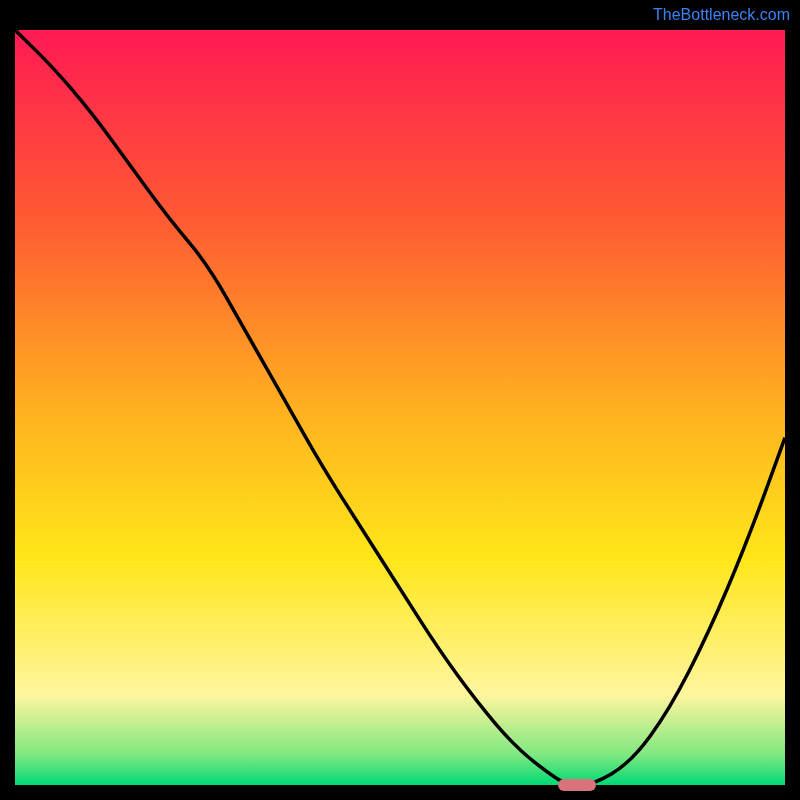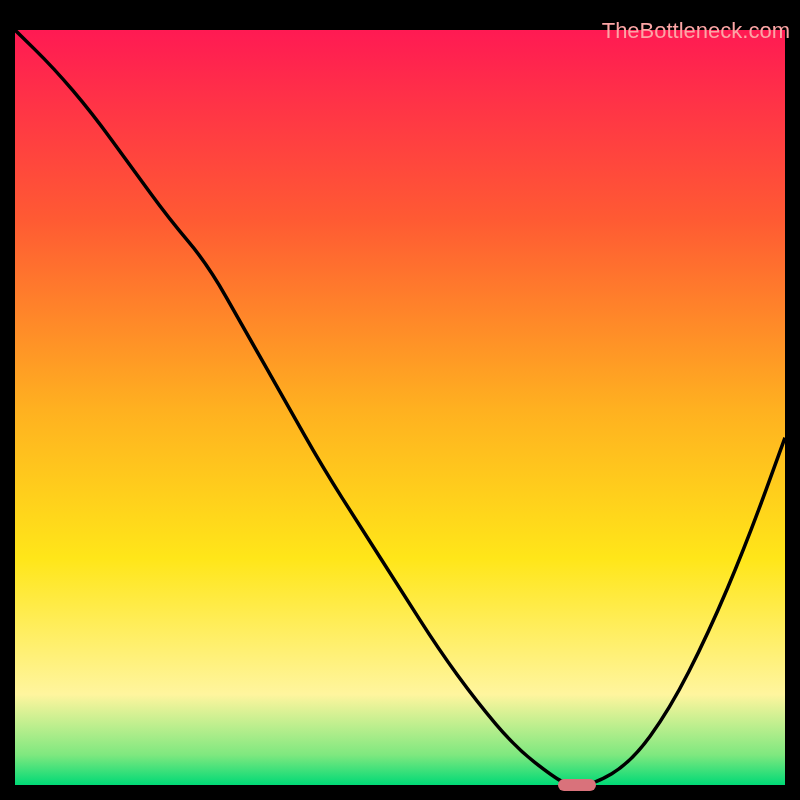--- a/index.html
+++ b/index.html
@@ -8,25 +8,24 @@
     width: 800px;
     height: 800px;
     background: #000;
     position: relative;
     font-family: Arial, sans-serif;
   }
   .watermark {
     position: absolute;
     top: 6px;
     right: 10px;
-    color: #fca5a5;
-    font-size: 22px;
+    color: #3b82f6;
+    font-size: 16px;
     font-weight: 500;
     z-index: 10;
-    margin-top: 12px;
   }
   .frame {
     position: absolute;
     top: 30px;
     left: 15px;
     width: 770px;
     height: 755px;
     background: #000;
   }
   .plot-area {

